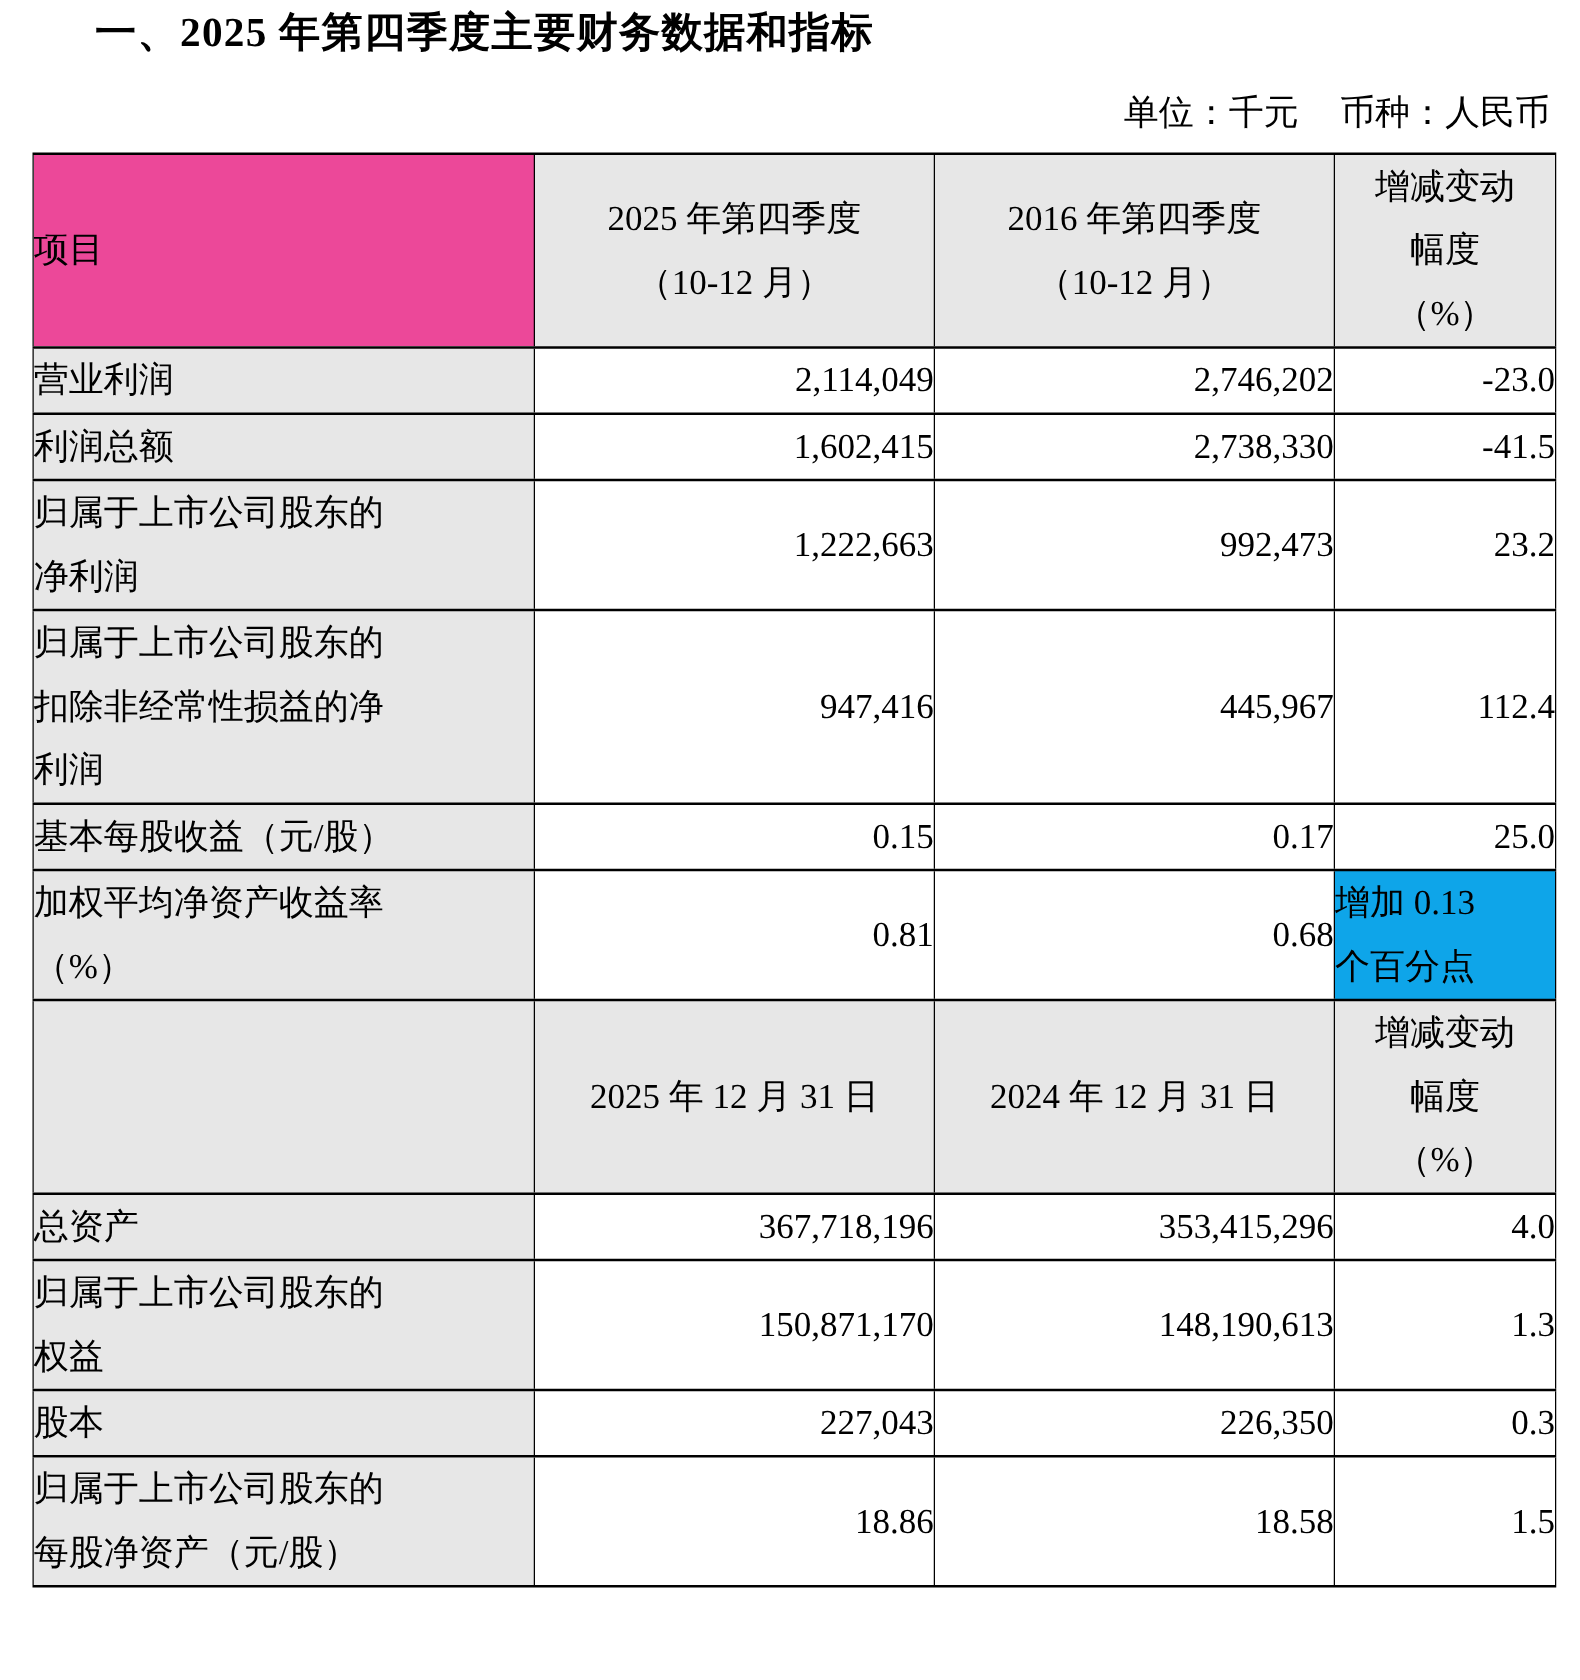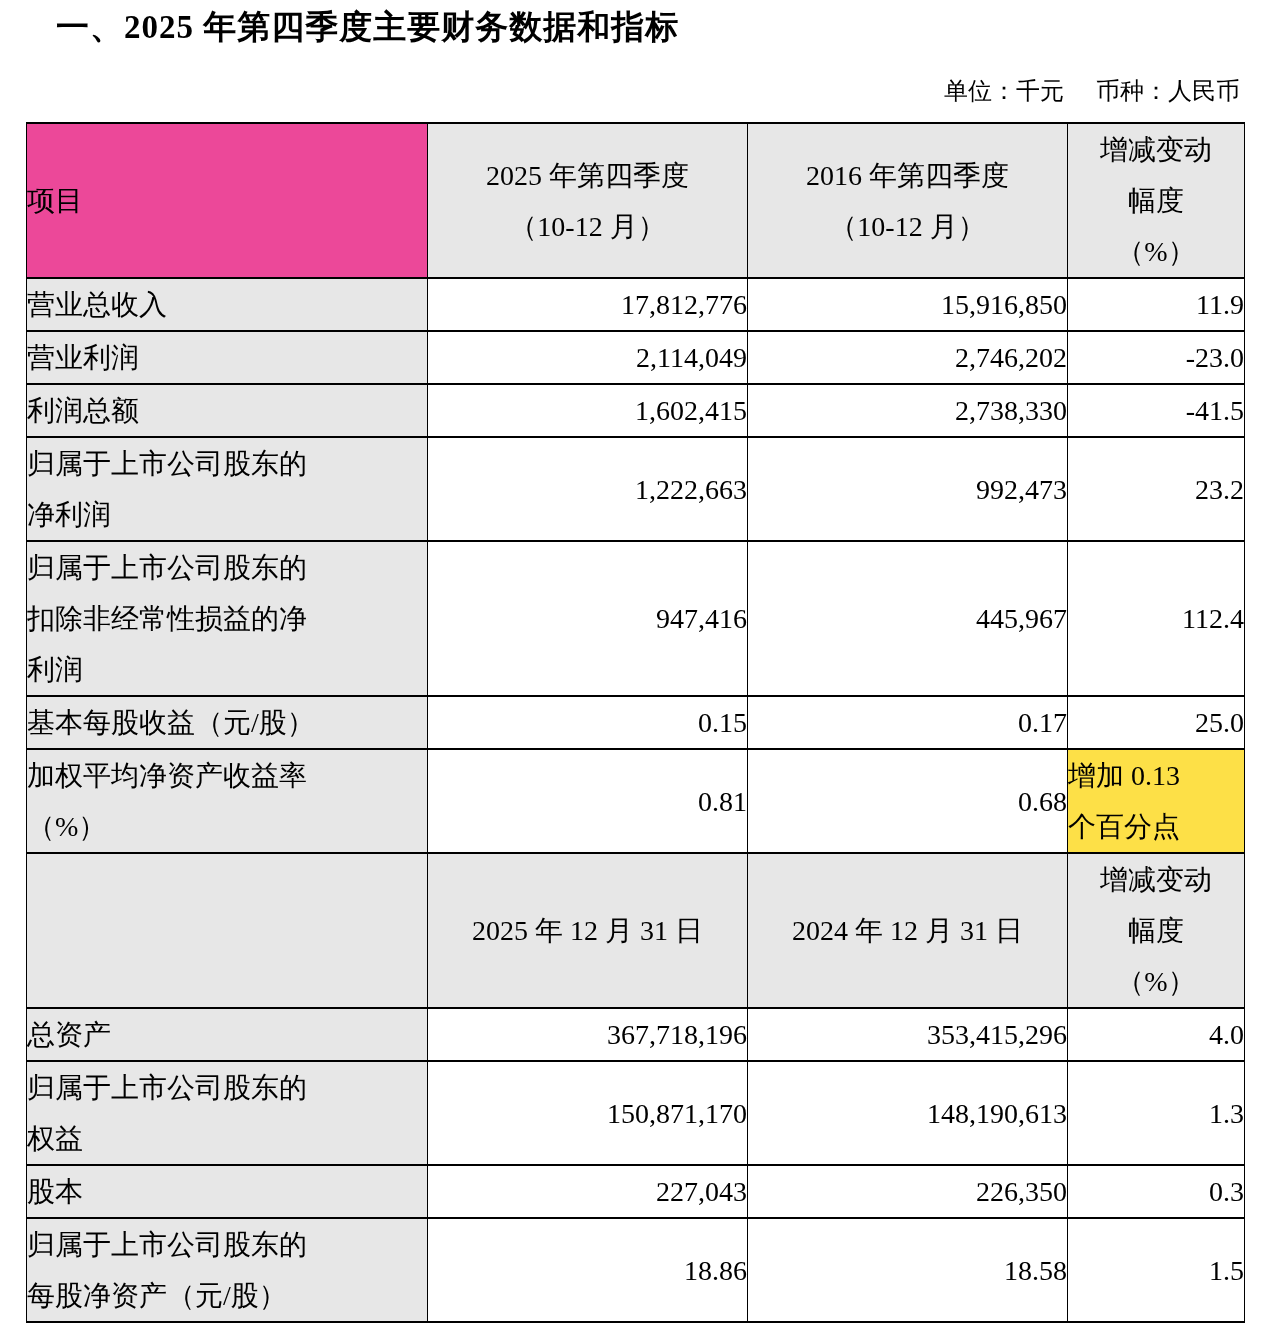--- a/index.html
+++ b/index.html
@@ -7,30 +7,30 @@
     padding: 0;
     width: 1264px;
     height: 1344px;
     background: #ffffff;
     color: #000000;
     font-family: "Liberation Serif", "DejaVu Serif", serif;
     overflow: hidden;
   }
   .page { position: relative; width: 1264px; height: 1344px; }
   .title {
-    margin: 8px 0 0 56px;
+    margin: 8px 0 0 76px;
     font-size: 33px;
     font-weight: bold;
     line-height: 38px;
     letter-spacing: 1px;
   }
   .unit-line {
     margin: 28px 24px 0 0;
     text-align: right;
-    font-size: 24px;
+    font-size: 28px;
     line-height: 34px;
   }
   .unit-line .seg + .seg { margin-left: 26px; }
   table.fin {
     margin: 14px 0 0 26px;
     border-collapse: collapse;
     table-layout: fixed;
     width: 1218px;
   }
   table.fin td {
@@ -63,21 +63,21 @@
     text-align: left;
     padding-left: 12px;
     padding-right: 6px;
   }
   td.cell-num {
     background: #ffffff;
     text-align: right;
     padding-right: 20px;
   }
   td.cell-chg-text {
-    background: #fde047;
+    background: #0ea5e9;
     text-align: left;
     padding-left: 10px;
     padding-right: 4px;
     margin-top: 20px;
   }
 </style>
 </head>
 <body>
 
 <div class="page">
@@ -102,26 +102,20 @@
         <td class="cell-item-hdr">项目</td>
         <td class="cell-hdr">2025 年第四季度
 （10-12 月）</td>
         <td class="cell-hdr">2016 年第四季度
 （10-12 月）</td>
         <td class="cell-hdr">增减变动
 幅度
 （%）</td>
       </tr>
 
-      <tr class="r1">
-        <td class="cell-label">营业总收入</td>
-        <td class="cell-num">17,812,776</td>
-        <td class="cell-num">15,916,850</td>
-        <td class="cell-num">11.9</td>
-      </tr>
 
       <tr class="r1">
         <td class="cell-label">营业利润</td>
         <td class="cell-num">2,114,049</td>
         <td class="cell-num">2,746,202</td>
         <td class="cell-num">-23.0</td>
       </tr>
 
       <tr class="r1">
         <td class="cell-label">利润总额</td>

